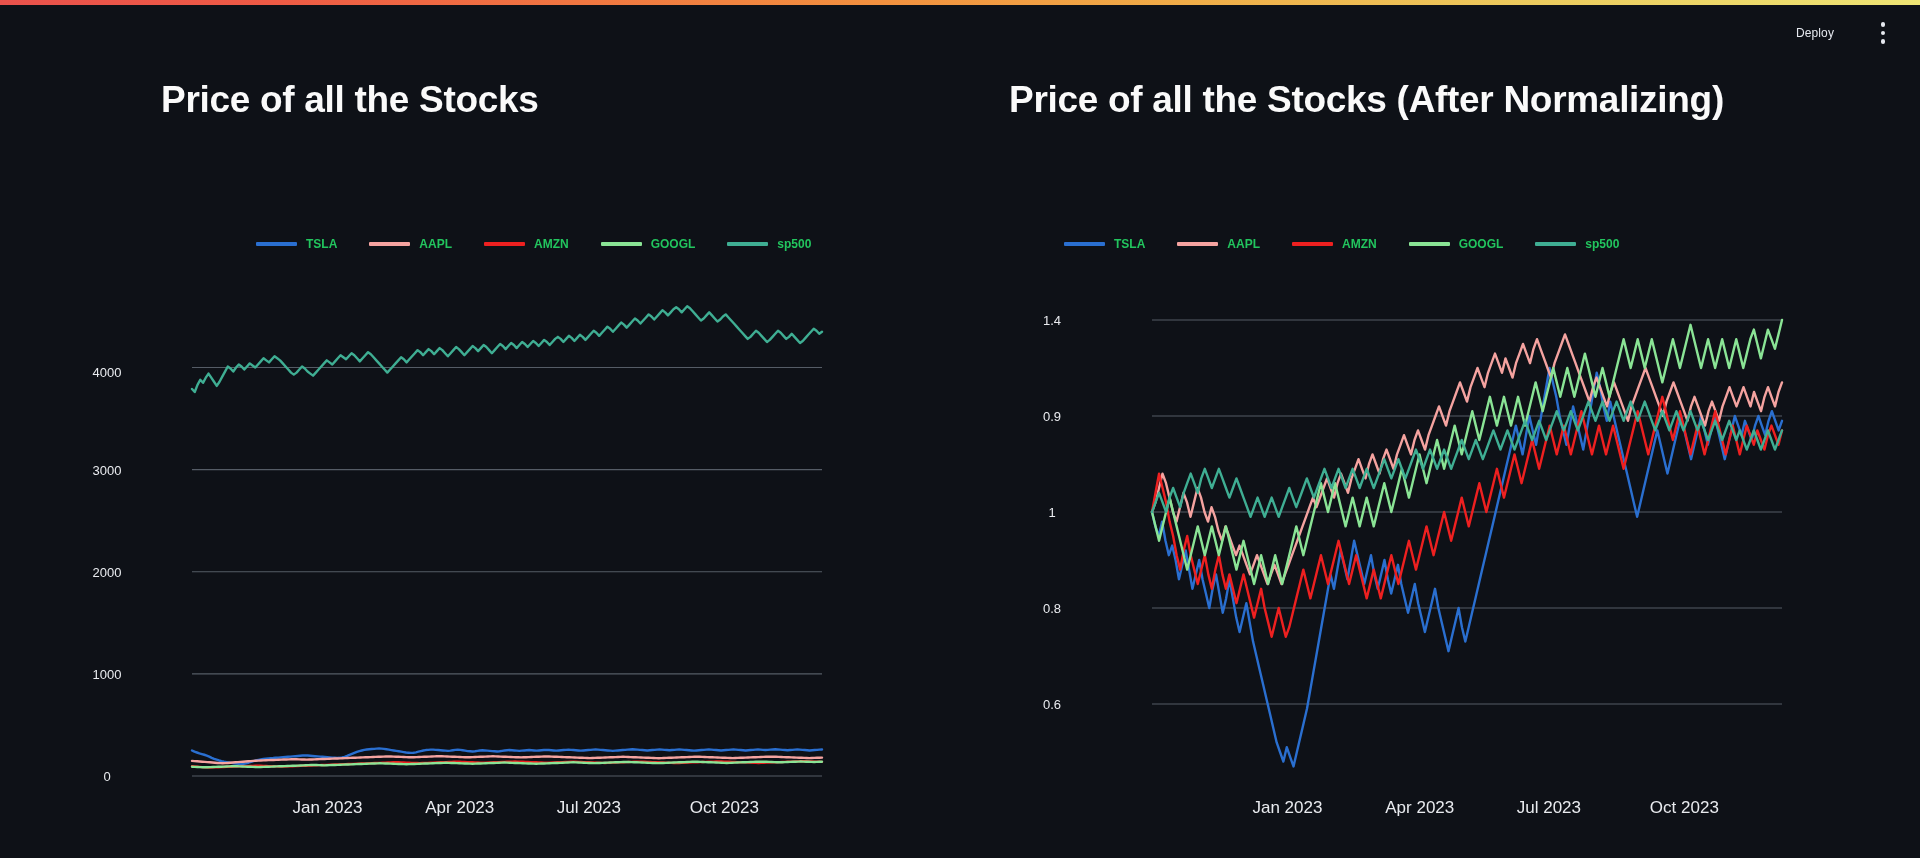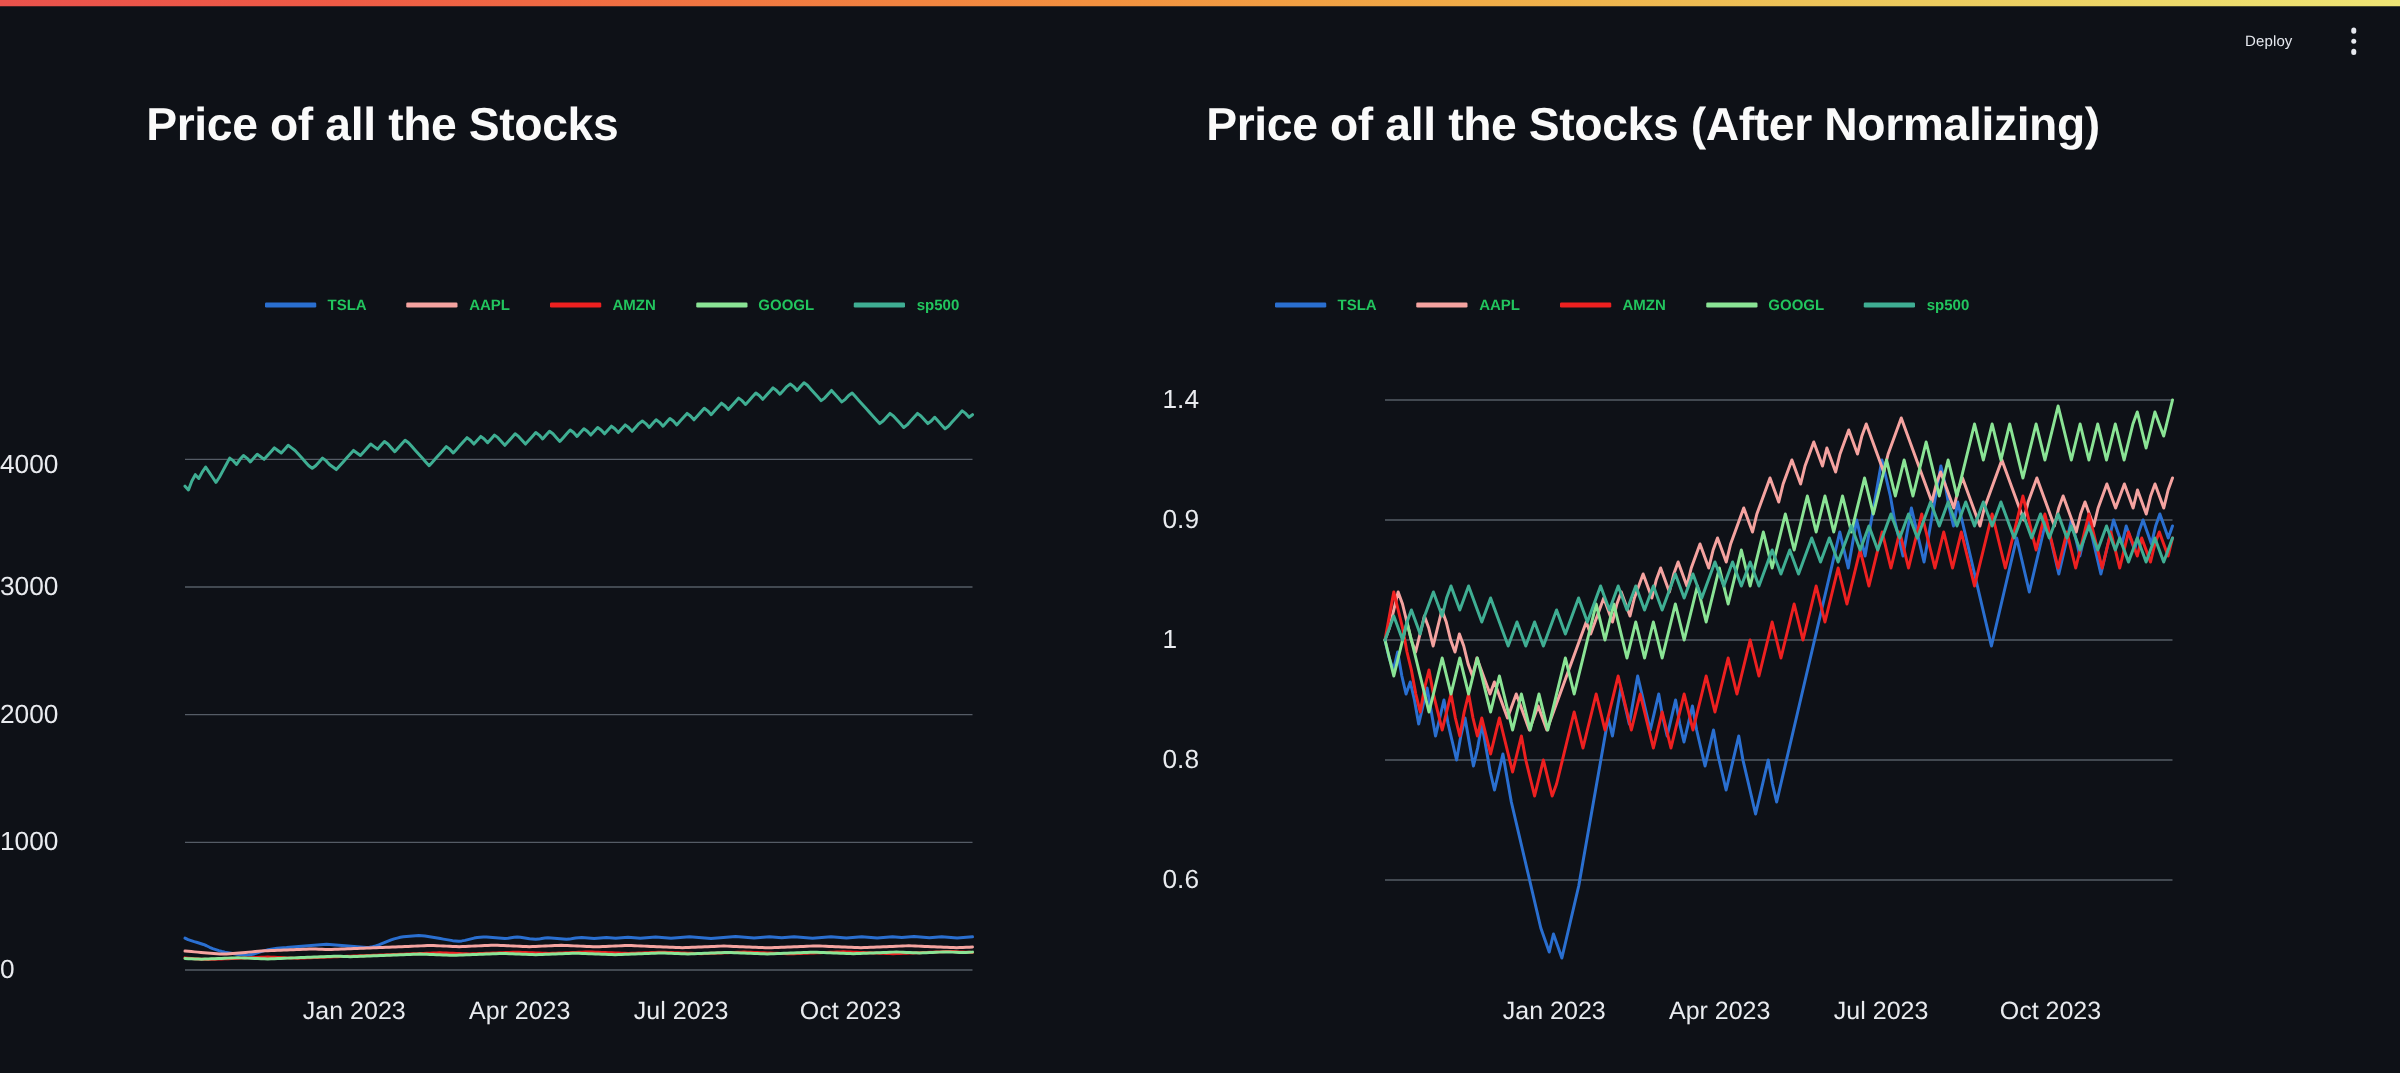--- a/index.html
+++ b/index.html
@@ -26,21 +26,21 @@
     padding: 6px 10px; border-radius: 6px;
   }
   #menu-button {
     width: 34px; height: 34px; display: flex; flex-direction: column;
     align-items: center; justify-content: center; gap: 4px;
     cursor: pointer; border-radius: 6px; background: transparent; border: none;
   }
   #menu-button span { width: 4.5px; height: 4.5px; border-radius: 50%; background: #e6e9ef; display: block; }
 
   #panels { position: absolute; top: 61px; left: 0; width: 1920px; height: 797px; display: flex; }
-  .panel { width: 960px; height: 100%; position: relative; }
+  .panel { width: 960px; height: 100%; position: relative; margin-left: 44px; }
 
   .panel-title {
     position: absolute; top: 18px;
     font-size: 37px; font-weight: bold; color: #fafafa; letter-spacing: -.3px;
     white-space: nowrap;
   }
   .panel-left .panel-title { left: 117px; }
   .panel-right .panel-title { left: 5px; }
 
   .legend {
@@ -49,25 +49,25 @@
   .panel-left .legend { left: 212px; }
   .panel-right .legend { left: 60px; }
   .legend-item { display: flex; align-items: center; gap: 9px; cursor: pointer; }
   .legend-swatch { width: 41px; height: 4px; border-radius: 1px; display: block; }
   .legend-label { color: #22c55e; font-size: 12px; font-weight: bold; }
 
   .plot { position: absolute; }
   .panel-left .plot  { left: 0px;  top: 215px; width: 800px; height: 560px; }
   .panel-right .plot { left: -30px; top: 215px; width: 830px; height: 560px; }
   .ytick {
-    position: absolute; color: #e9ebef; font-size: 21px;
-    transform: translateY(-50%); text-align: left;
+    position: absolute; color: #e9ebef; font-size: 13px;
+    transform: translateY(-50%); text-align: center;
   }
   .xlabels { position: absolute; left: 0; width: 100%; height: 30px; }
-  .xtick { position: absolute; color: #e9ebef; font-size: 20px; transform: translateX(-50%); white-space: nowrap; }
+  .xtick { position: absolute; color: #e9ebef; font-size: 17px; transform: translateX(-50%); white-space: nowrap; }
 
   svg.chart-svg { position: absolute; left: 0; top: 0; overflow: visible; }
   .gridline { stroke: #555c66; stroke-width: 1.1; }
   .series-path { fill: none; stroke-width: 2.4; stroke-linejoin: round; stroke-linecap: round; }
 </style>
 </head>
 <body>
 
 <div id="gradient-bar"></div>
 

